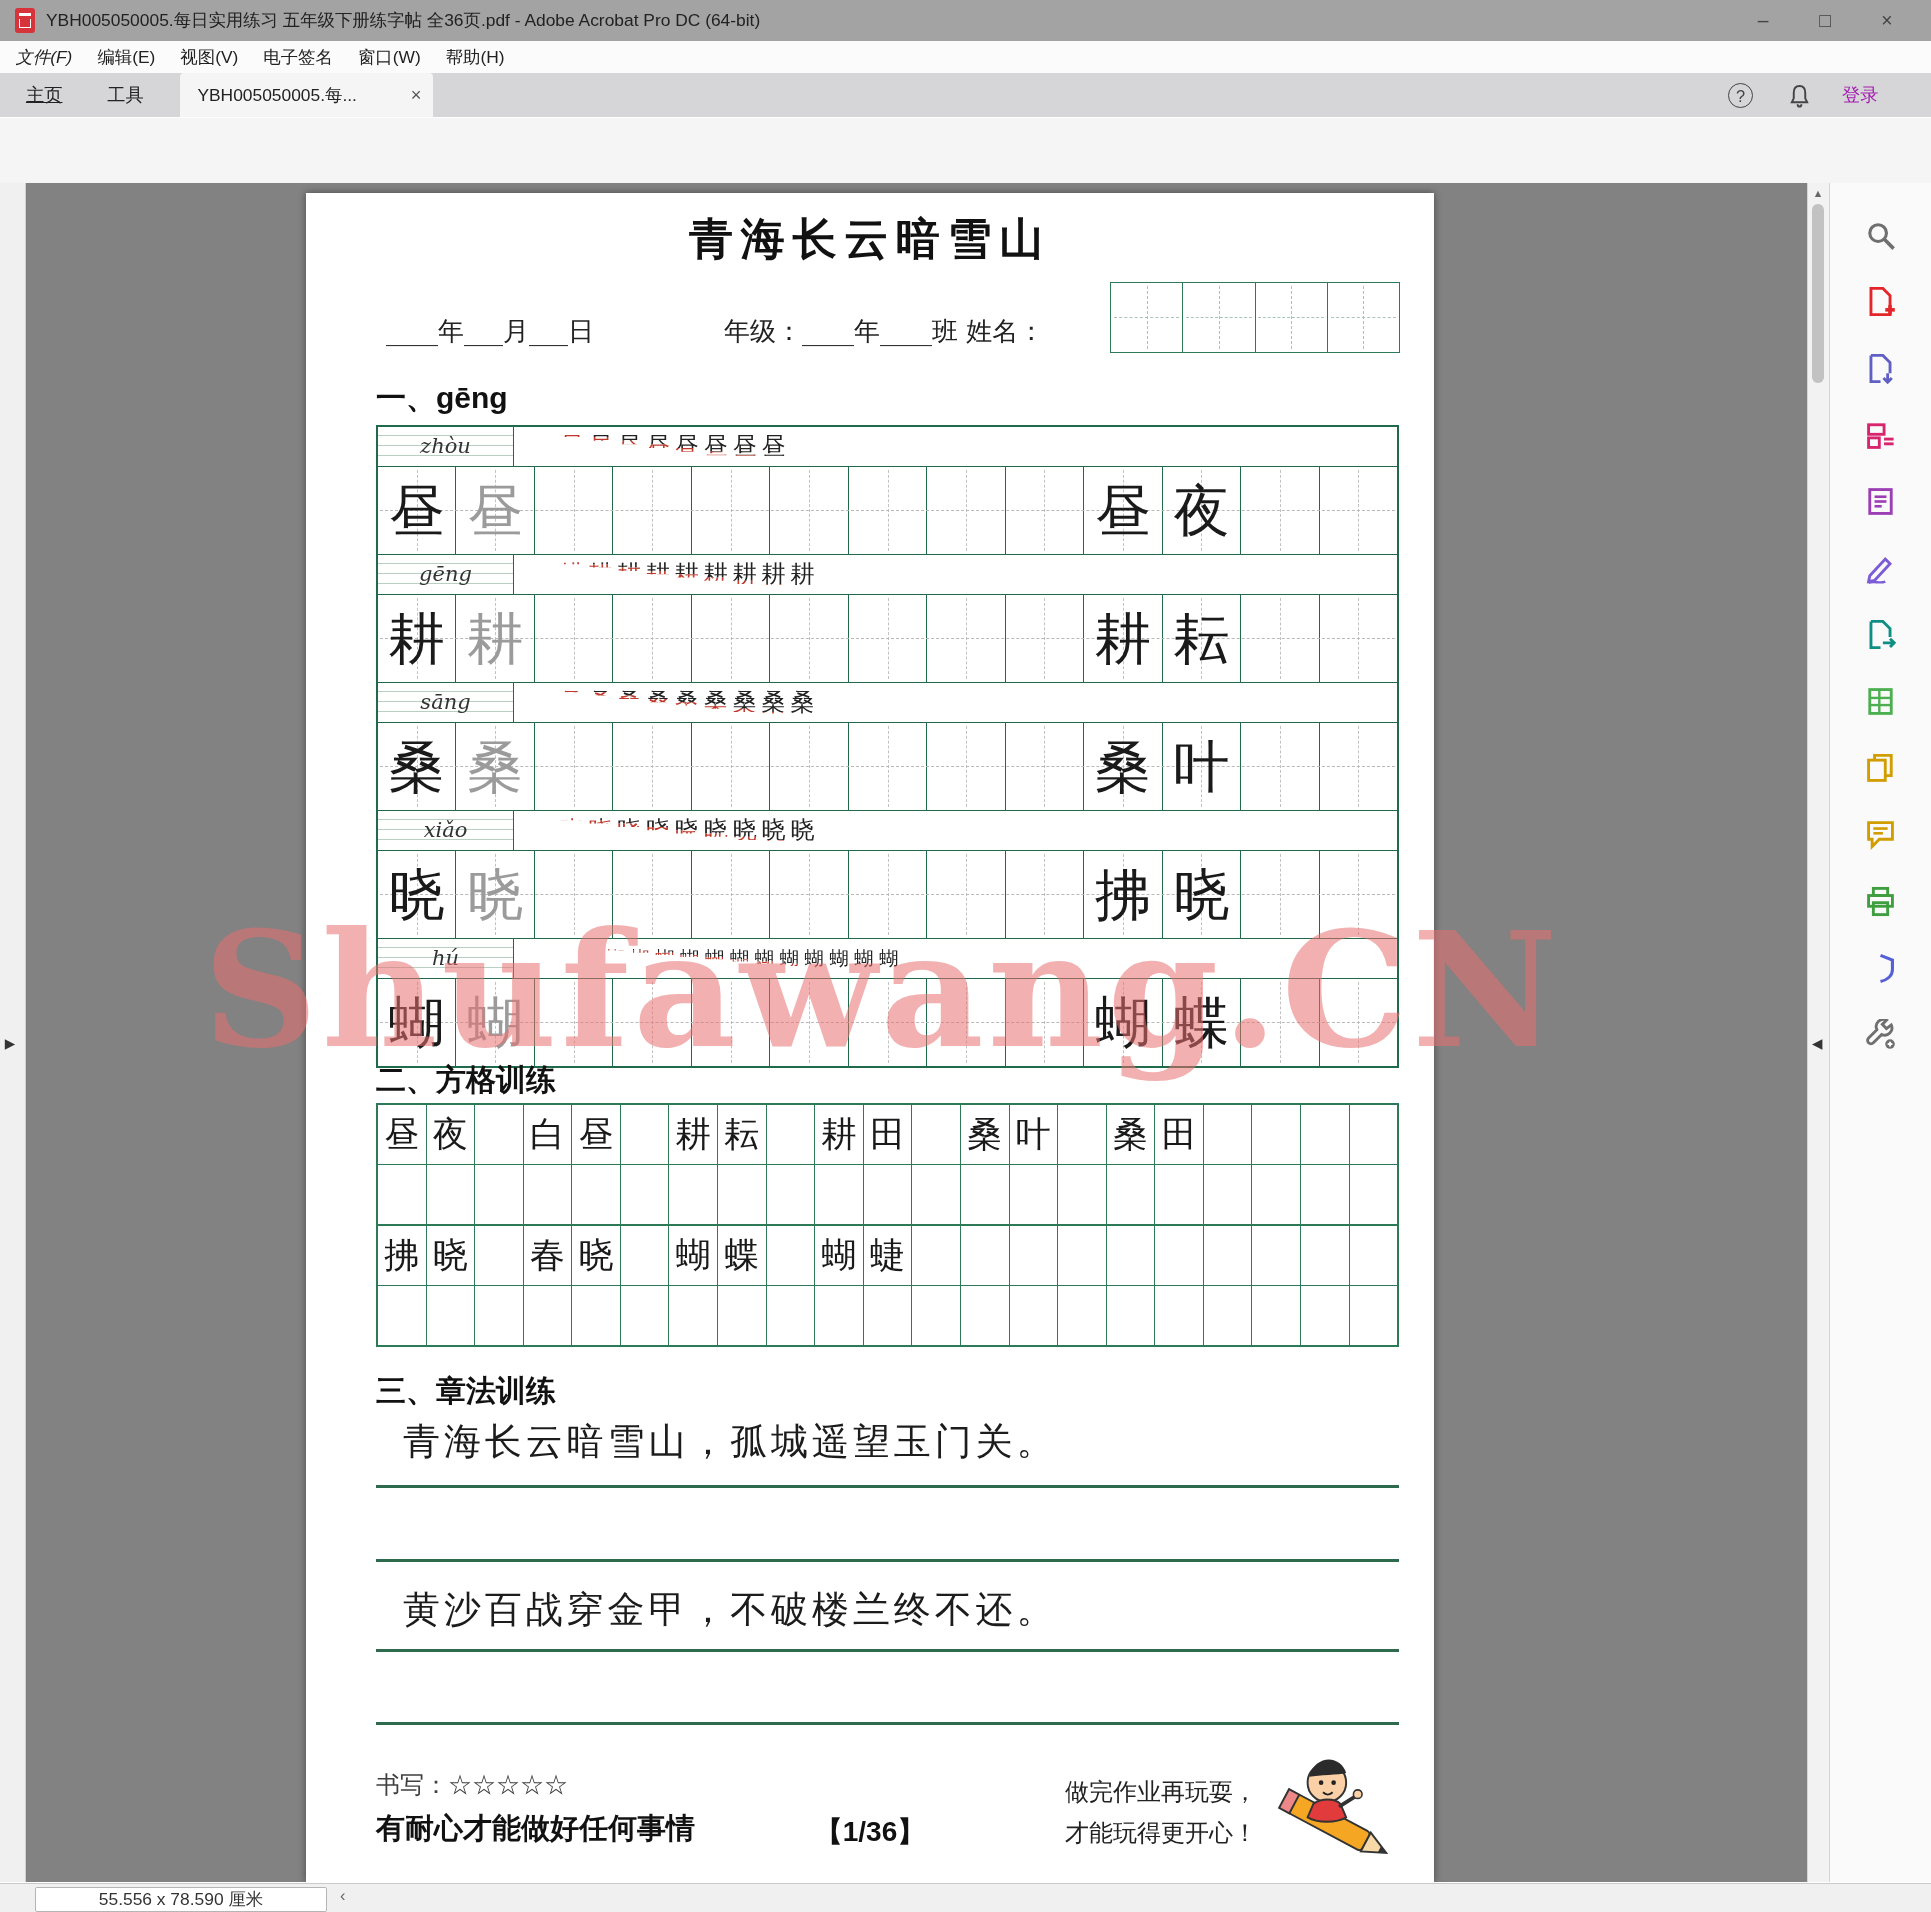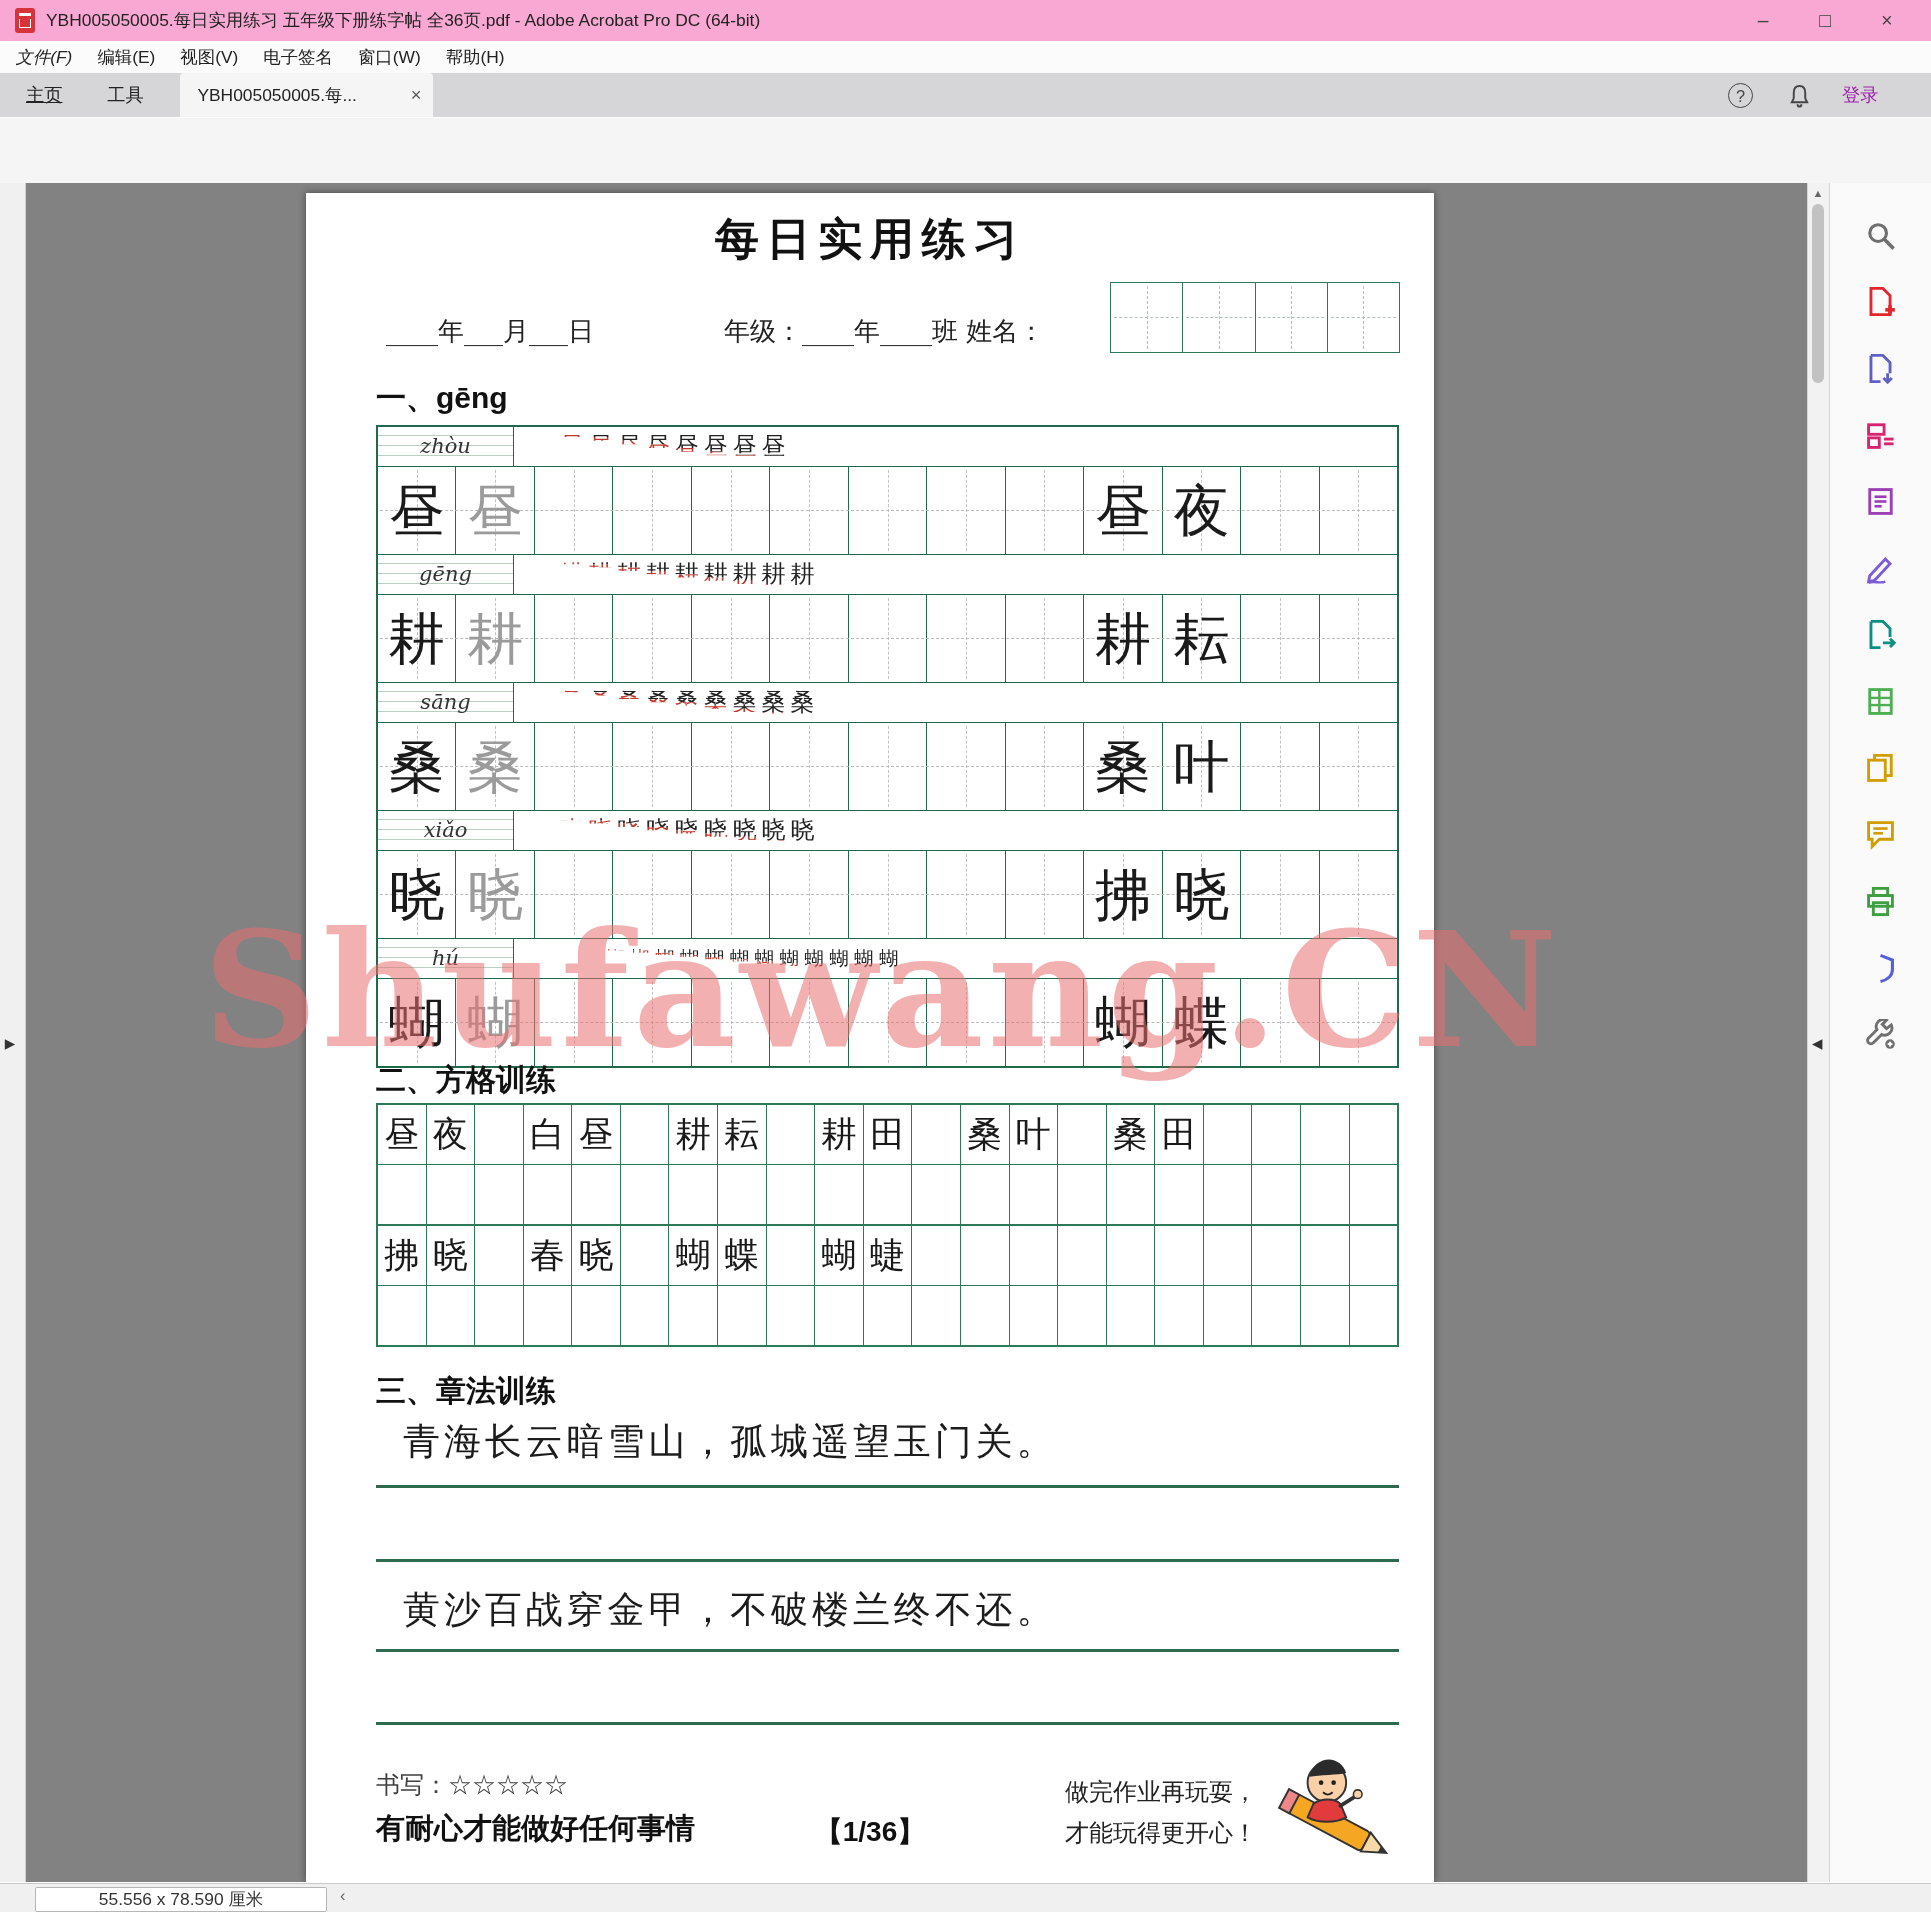--- a/index.html
+++ b/index.html
@@ -1,18 +1,18 @@
 <!DOCTYPE html>
 <html><head>
 <meta charset="utf-8">
 <style>
   html,body{margin:0;padding:0;width:1931px;height:1913px;overflow:hidden;
     font-family:"Liberation Sans",sans-serif;background:#fff;}
   
-  #titlebar{position:absolute;left:0;top:0;width:1931px;height:41px;background:#f9a8d4;border-bottom:1px solid #e3e3e3;}
+  #titlebar{position:absolute;left:0;top:0;width:1931px;height:41px;background:#a3a3a3;border-bottom:1px solid #e3e3e3;}
   #pdf-badge{position:absolute;left:15.4px;top:7.7px;width:19.3px;height:25px;background:#d6343a;border-radius:2.9px;}
   #pdf-badge:before{content:"";position:absolute;left:3.9px;top:5.8px;width:11.6px;height:2.9px;background:#fff;}
   #pdf-badge:after{content:"";position:absolute;left:3.9px;top:11.6px;width:11.6px;height:8.7px;border:1.9px solid #fff;border-top:none;box-sizing:border-box;}
   #win-title{position:absolute;left:46px;top:0;height:41px;line-height:41px;font-size:17.4px;color:#222;white-space:nowrap;}
   .winctl{position:absolute;top:0;width:50px;height:41px;text-align:center;line-height:41px;font-size:19.3px;color:#444;}
   #menubar{position:absolute;left:0;top:41px;width:1931px;height:33px;background:#fbfbfb;border-bottom:1px solid #dcdcdc;}
   .mitem{display:inline-block;margin-left:25px;line-height:32px;font-size:17.4px;color:#222;}
   .mitem:first-child{margin-left:15.4px;font-style:italic;}
   #tabbar{position:absolute;left:0;top:73px;width:1931px;height:44px;background:#d6d6d8;}
   .toptab{position:absolute;top:0;height:44px;line-height:44px;font-size:18.3px;color:#222;text-align:center;}
@@ -293,21 +293,21 @@
   </div>
 </div>
 
 <div id="main">
   <div id="left-strip">
     <div id="lpane-arrow">▶</div>
   </div>
 
   <div id="doc-area">
     <div id="pdf-page">
-      <div id="p-title">每日实用练习</div>
+      <div id="p-title">青海长云暗雪山</div>
       <div id="p-date" class="cjk">____年___月___日</div>
       <div id="p-grade" class="cjk">年级：____年____班 姓名：</div>
       <div id="name-grid">
           <div class="ngcell"></div>
           <div class="ngcell"></div>
           <div class="ngcell"></div>
           <div class="ngcell"></div>
         </div>
 
       <div class="sechdr" style="top:185px;">一、gēng</div>

